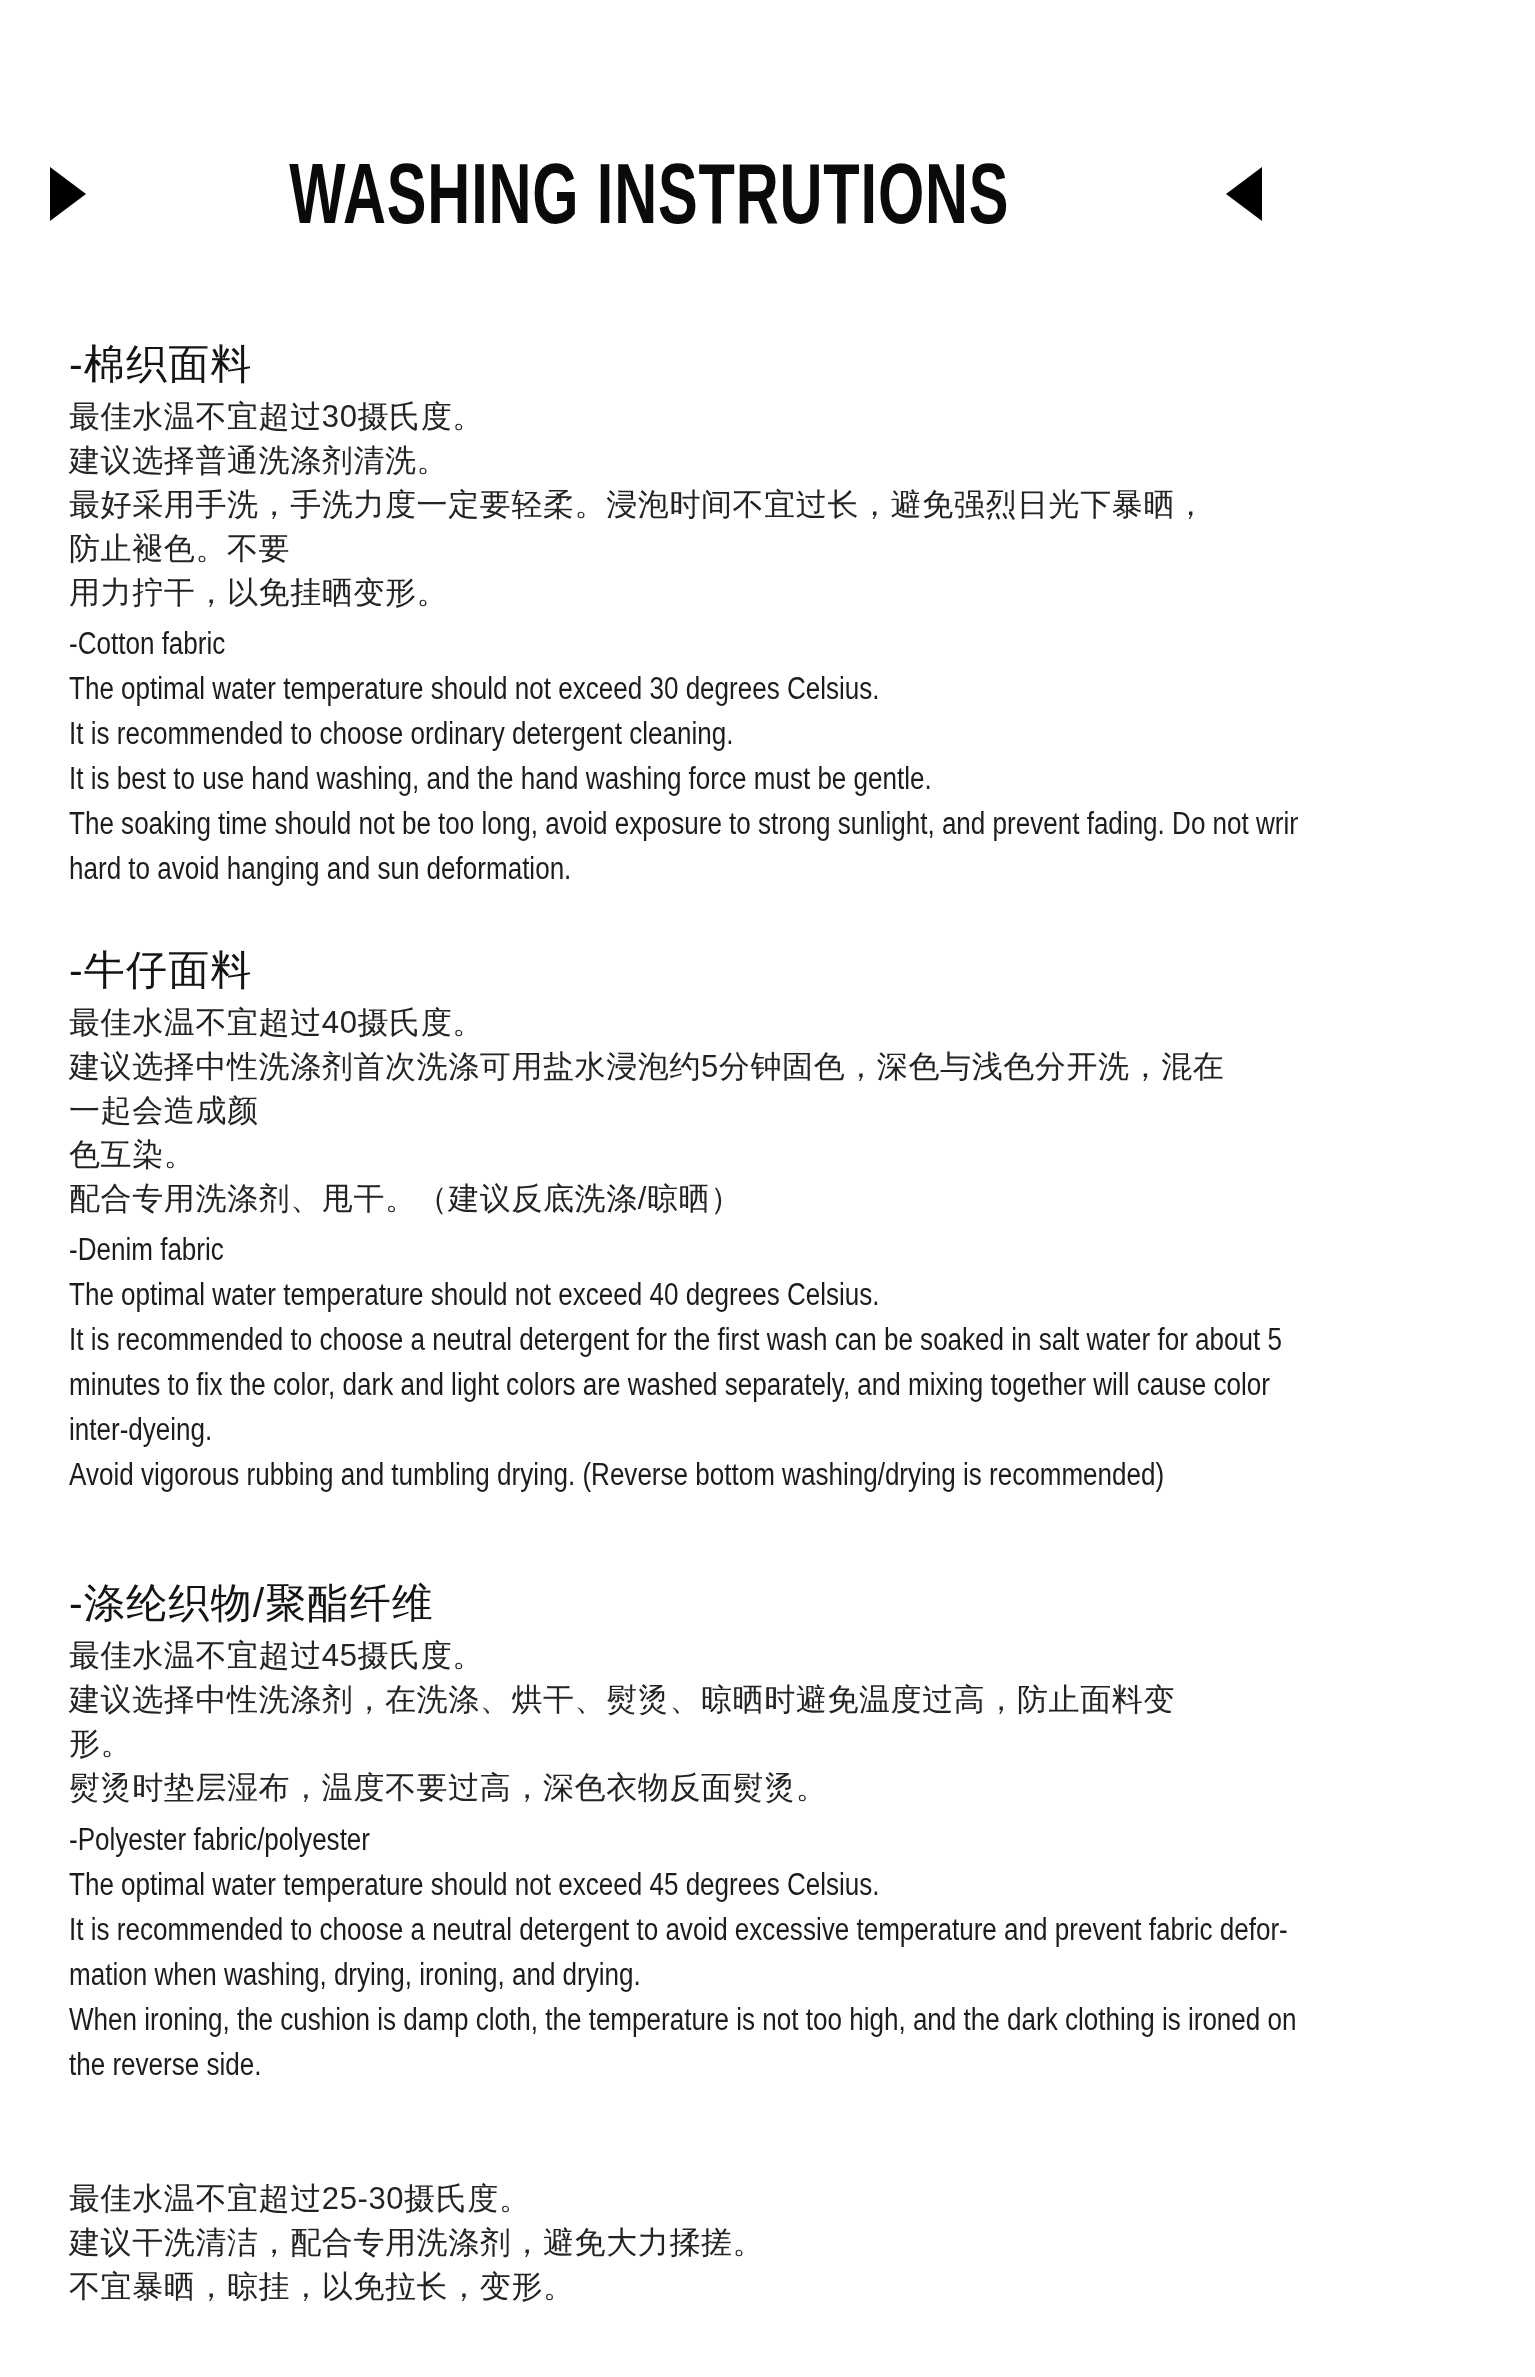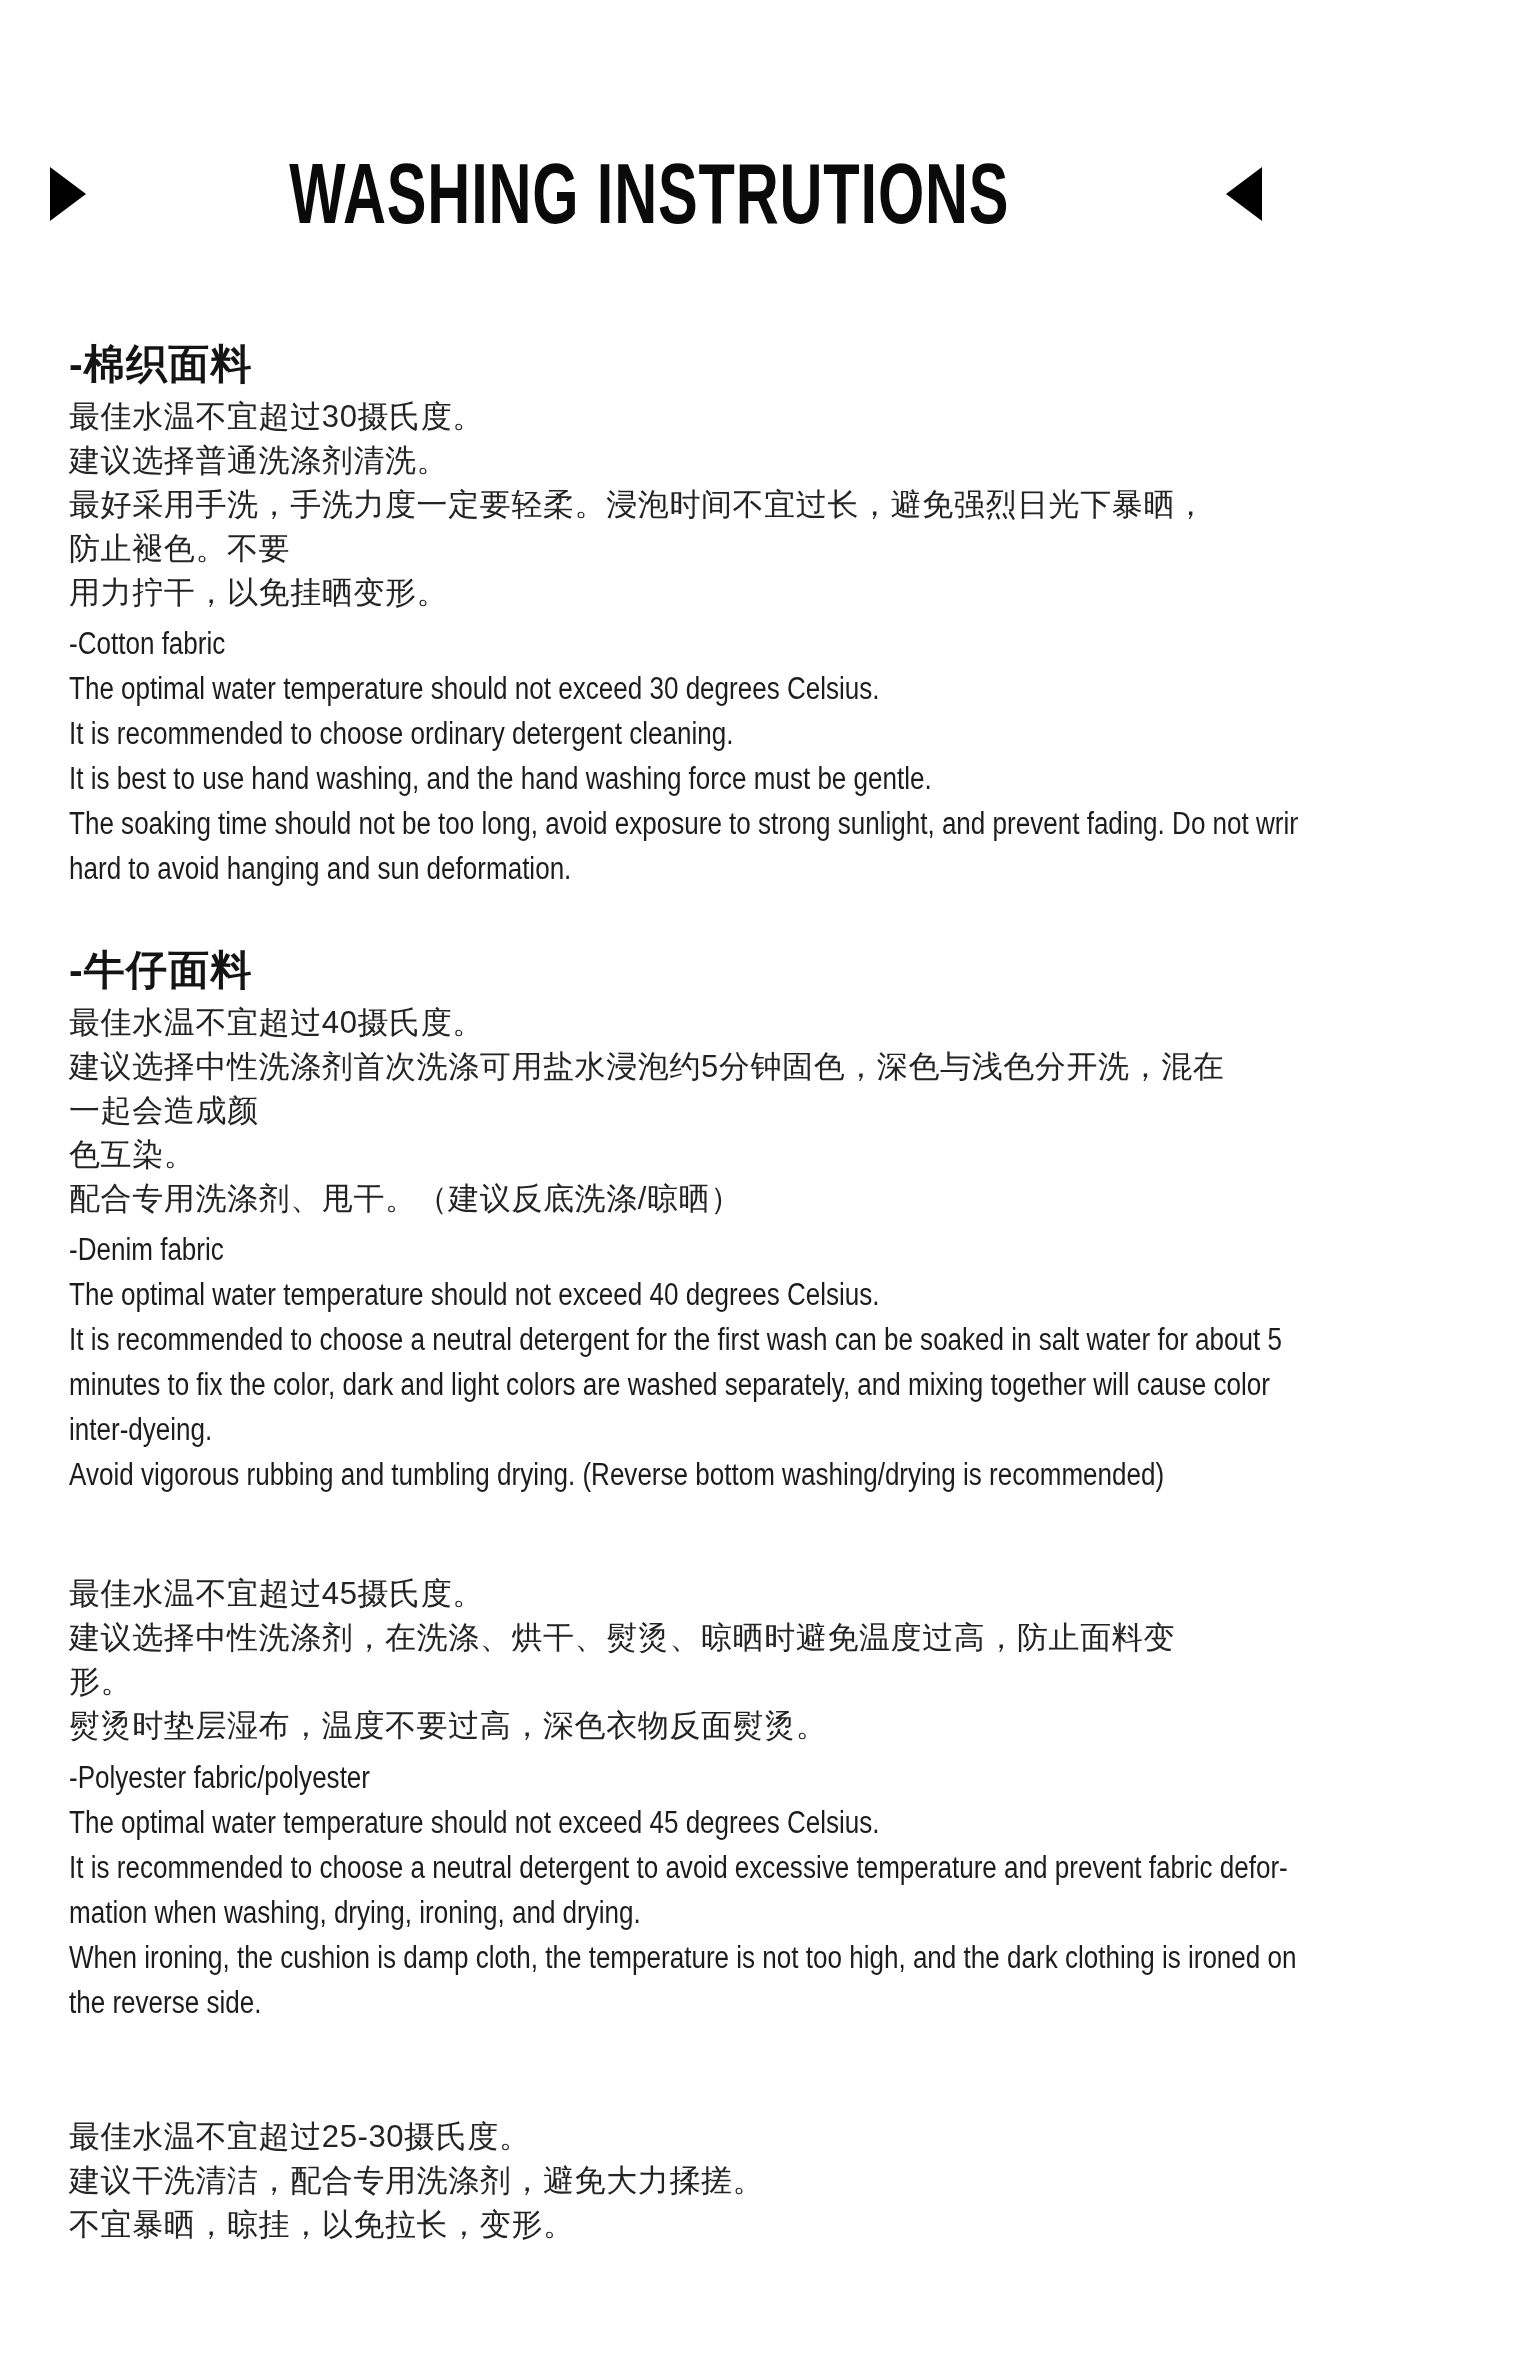--- a/index.html
+++ b/index.html
@@ -58,21 +58,21 @@
   }
   
   .sec { margin: 0; }
   .sec-1 { margin-top: 93px; }
   .sec-2 { margin-top: 48px; }
   .sec-3 { margin-top: 75px; }
   .sec-4 { margin-top: 90px; }
   .zh-h {
     margin: 0;
     font-size: 41px;
-    font-weight: 700;
+    font-weight: 400;
     line-height: 62px;
     letter-spacing: 1.2px;
     color: #141414;
   }
   .zh-b {
     font-size: 31px;
     line-height: 44px;
     letter-spacing: 0.6px;
     white-space: pre-line;
     color: #232323;
@@ -128,20 +128,21 @@
       <div class="en-h">-Denim fabric</div>
       <div class="en-b">The optimal water temperature should not exceed 40 degrees Celsius.
 It is recommended to choose a neutral detergent for the first wash can be soaked in salt water for about 5
 minutes to fix the color, dark and light colors are washed separately, and mixing together will cause color
 inter-dyeing.
 Avoid vigorous rubbing and tumbling drying. (Reverse bottom washing/drying is recommended)</div>
     </div>
   </section>
 
   <section class="sec sec-3">
+    <h2 class="zh-h">-涤纶织物/聚酯纤维</h2>
     <div class="zh-b">最佳水温不宜超过45摄氏度。
 建议选择中性洗涤剂，在洗涤、烘干、熨烫、晾晒时避免温度过高，防止面料变形。
 熨烫时垫层湿布，温度不要过高，深色衣物反面熨烫。</div>
     <div class="en-wrap">
       <div class="en-h">-Polyester fabric/polyester</div>
       <div class="en-b">The optimal water temperature should not exceed 45 degrees Celsius.
 It is recommended to choose a neutral detergent to avoid excessive temperature and prevent fabric defor-
 mation when washing, drying, ironing, and drying.
 When ironing, the cushion is damp cloth, the temperature is not too high, and the dark clothing is ironed on
 the reverse side.</div>

